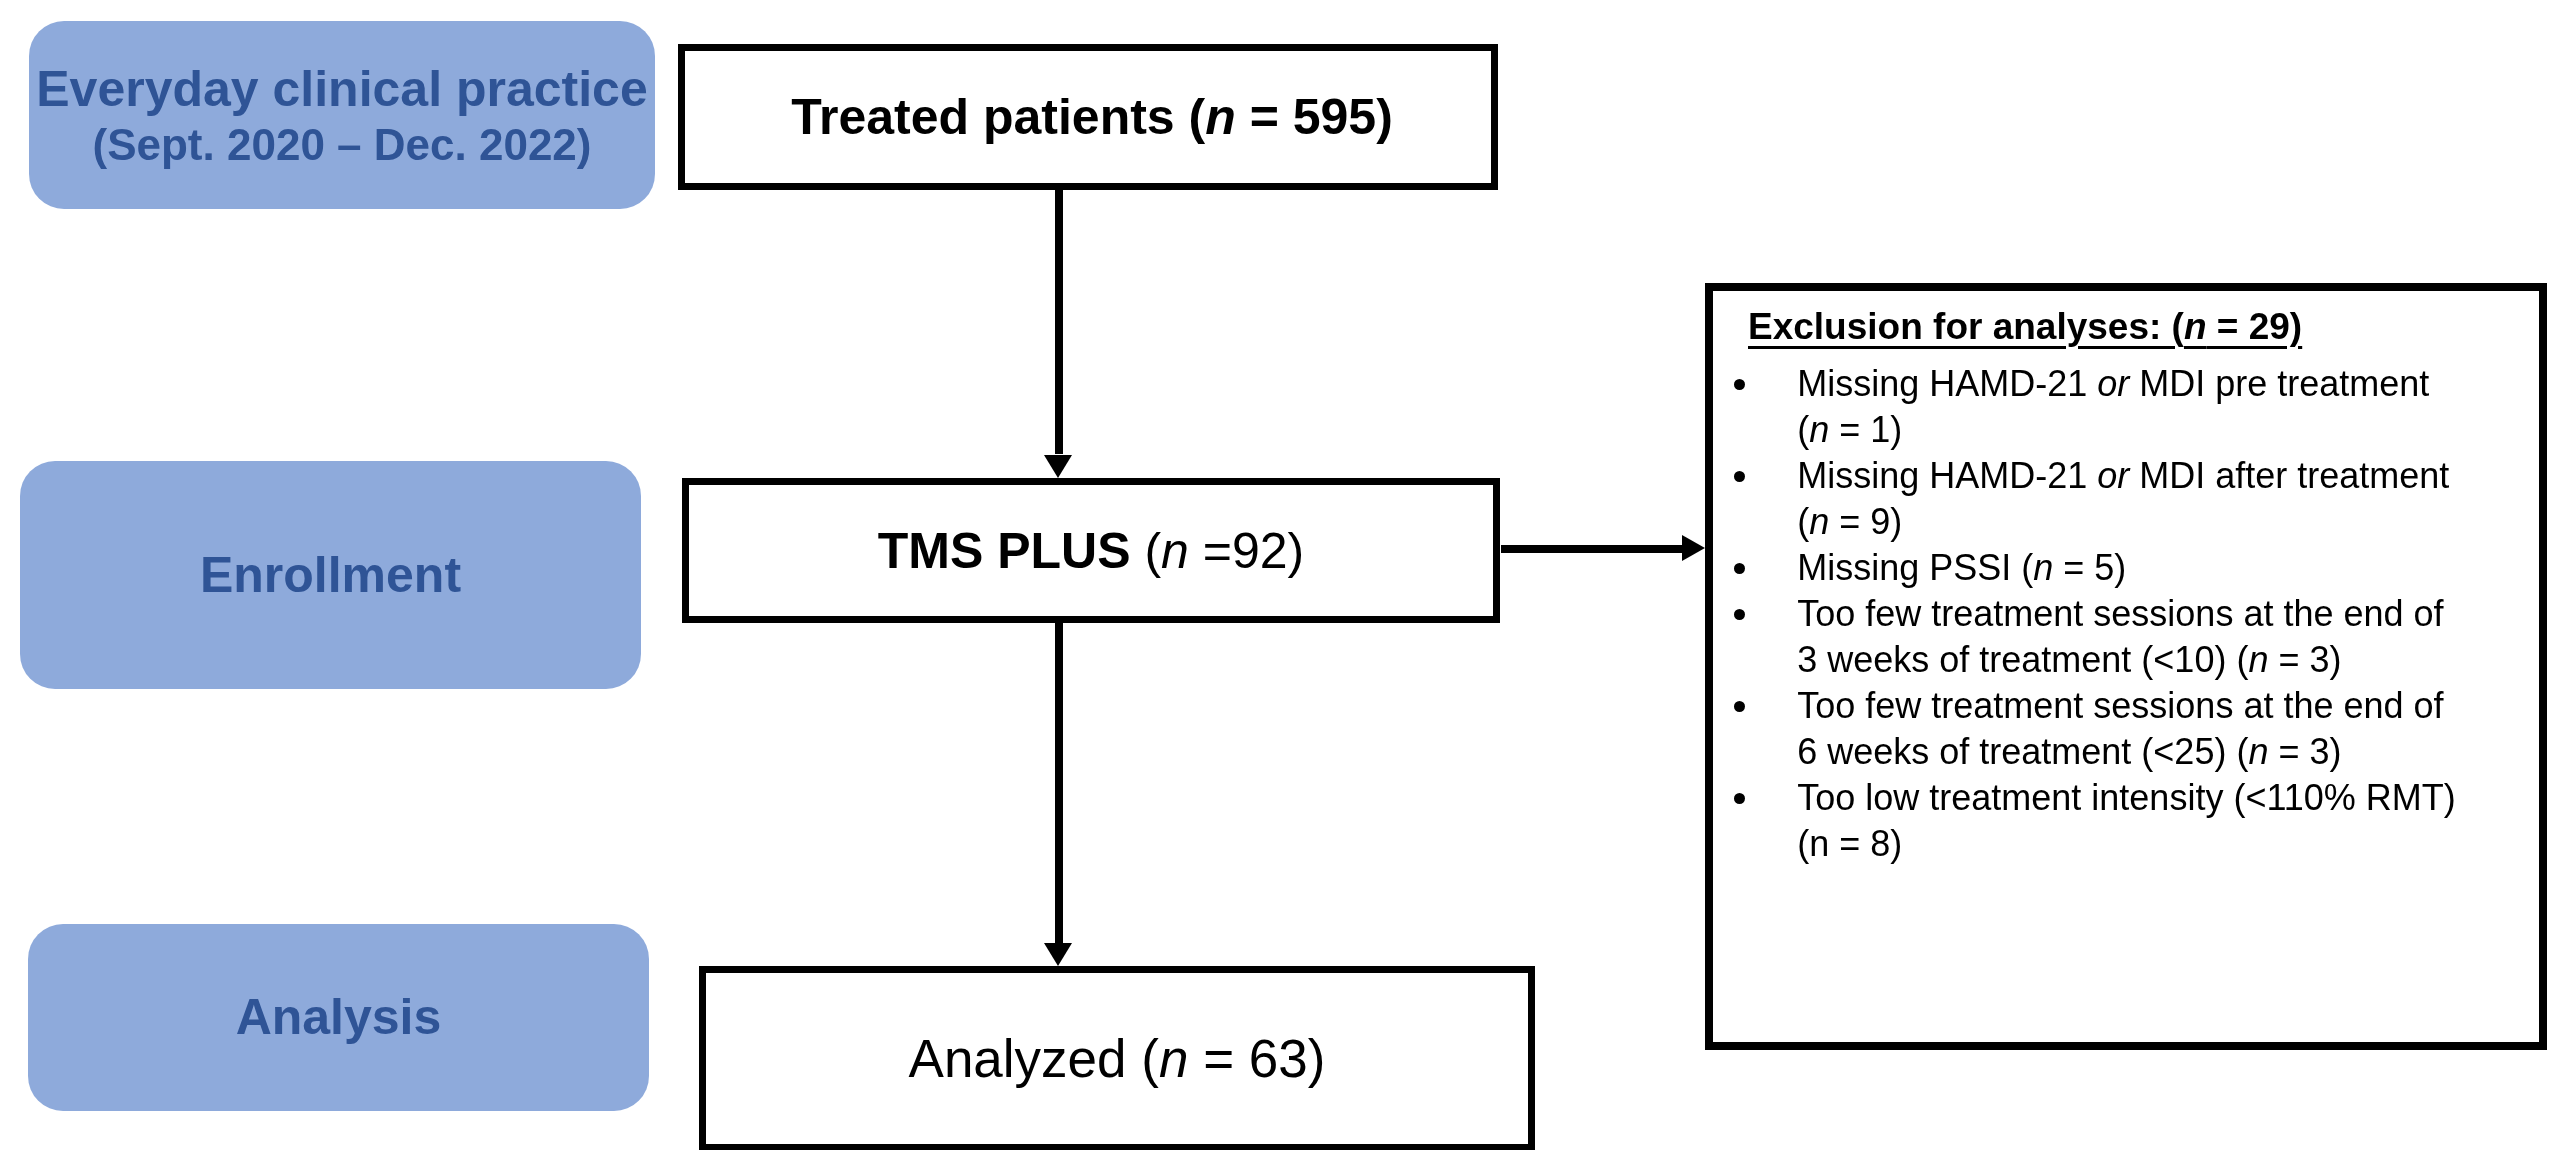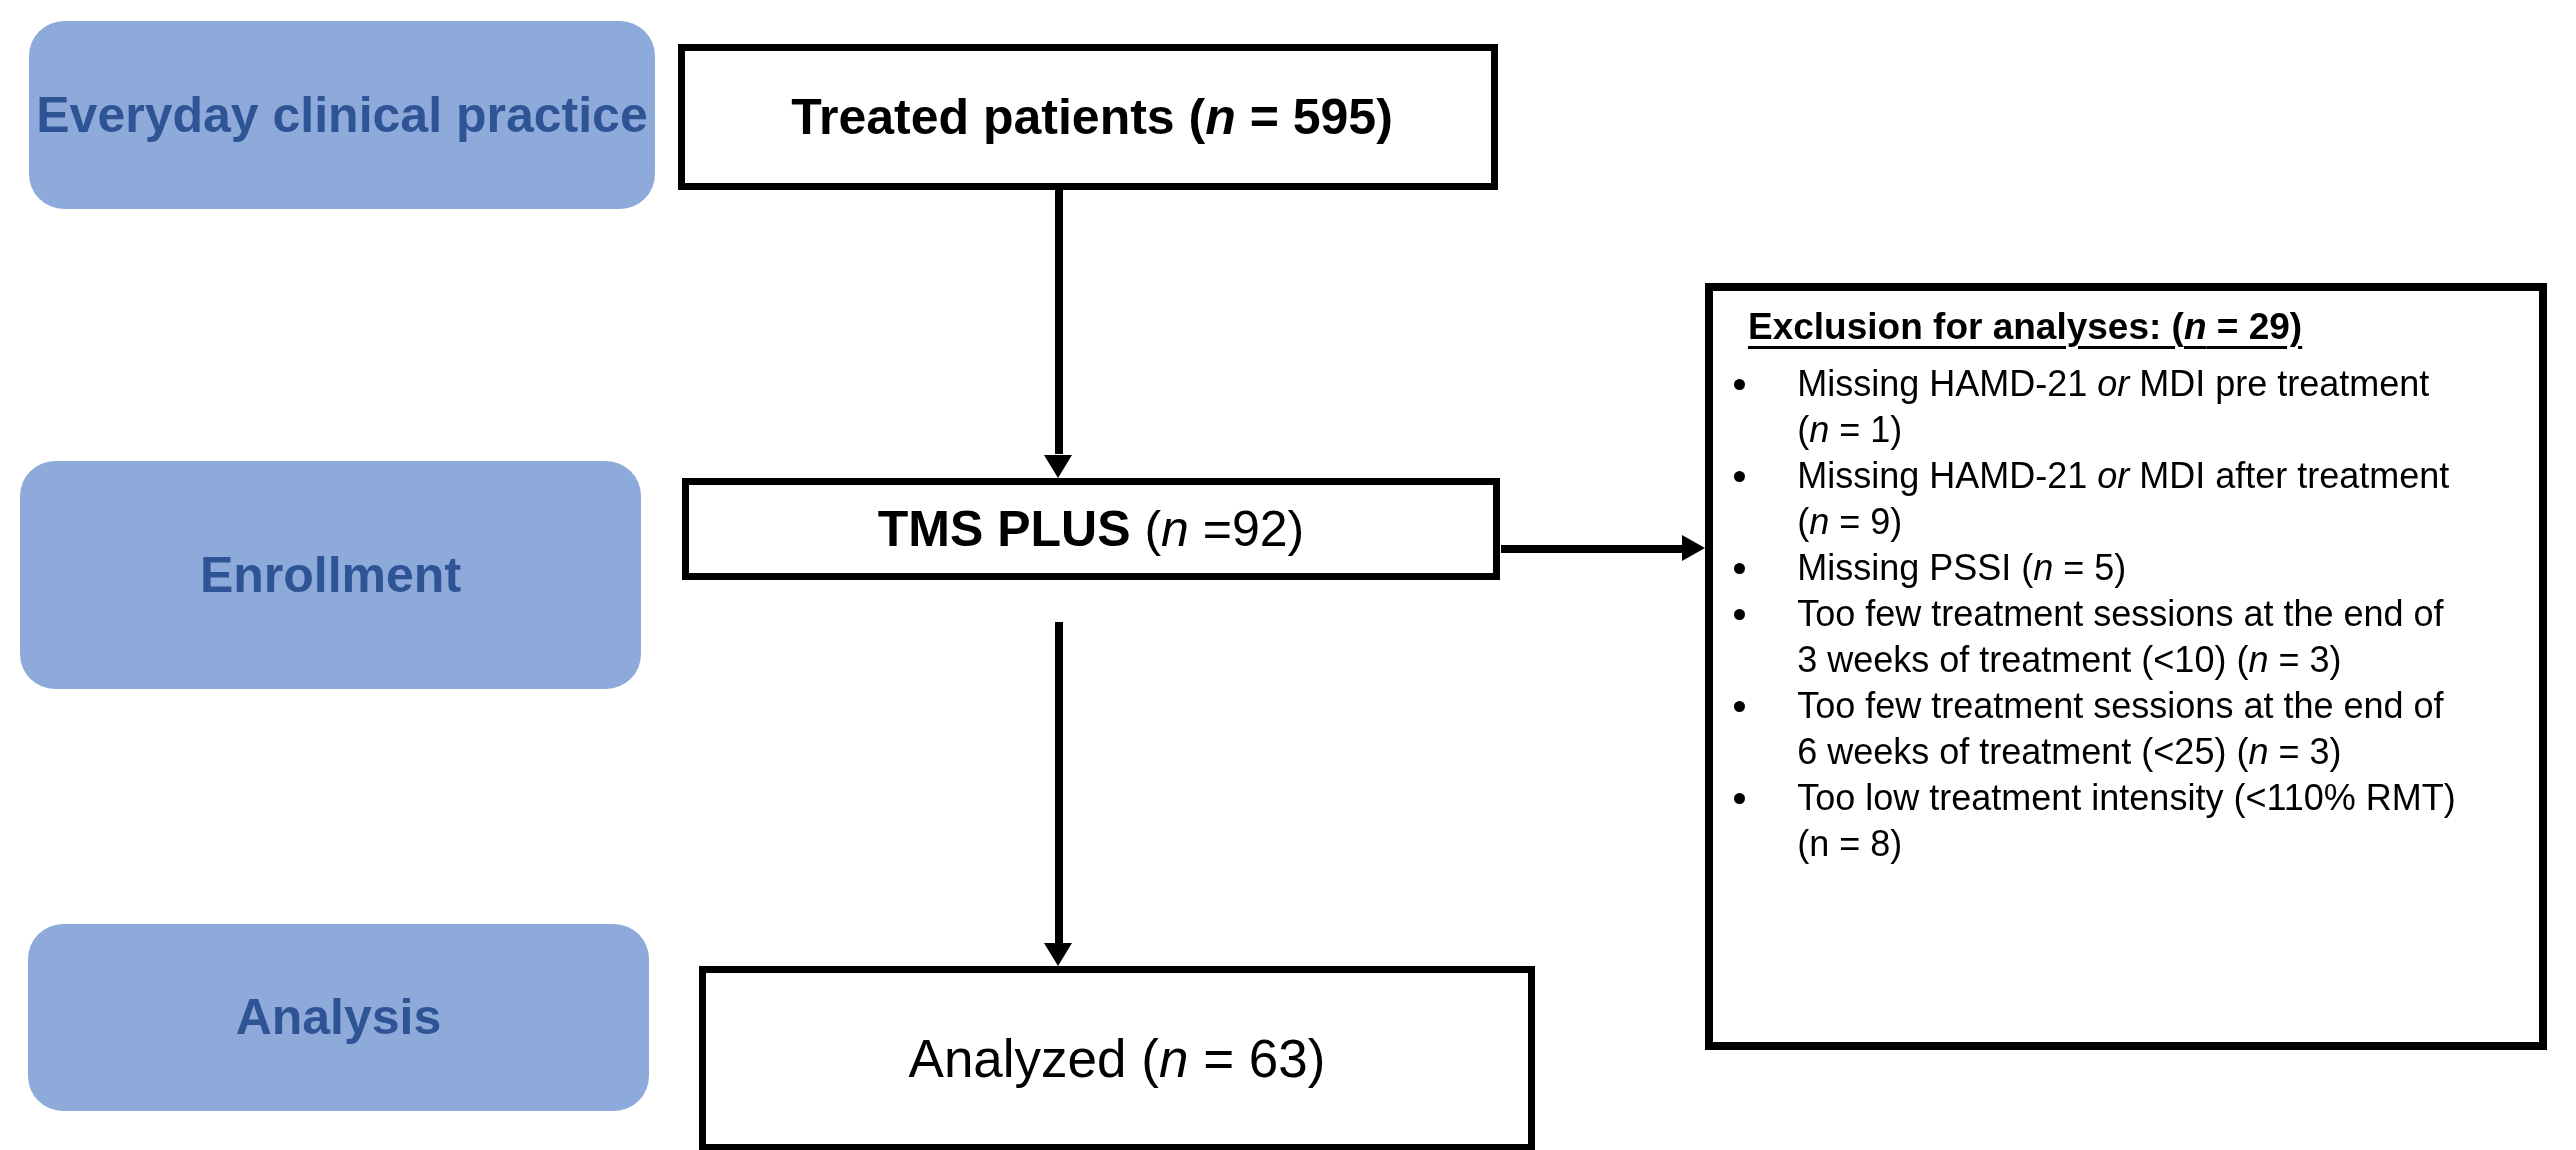--- a/index.html
+++ b/index.html
@@ -41,21 +41,21 @@
     border: 7.6px solid var(--line-color, #000);
     box-sizing: border-box;
     display: flex;
     align-items: center;
     justify-content: center;
     text-align: center;
     color: #000;
     white-space: pre-wrap;
   }
   #wb-treated  { left: 678px; top: 44px;   width: 820px; height: 146px; font-size: 50px; font-weight: bold; padding-left: 8px; }
-  #wb-tms      { left: 682px; top: 478px;  width: 818px; height: 102px; font-size: 50px; }
+  #wb-tms      { left: 682px; top: 478px;  width: 818px; height: 145px; font-size: 50px; }
   #wb-analyzed { left: 691px; top: 966px; width: 836px; height: 185px; font-size: 53px; margin-left: 8px; }
 
   .it { font-style: italic; }
   .bd { font-weight: bold; }
 
   
   .vline { position: absolute; width: 8.4px; background: var(--line-color, #000); }
   #arrow1-line { left: 1055px; top: 190px; height: 264px; }
   #arrow2-line { left: 1055px; top: 622px; height: 321px; }
   .hline { position: absolute; height: 8.4px; background: var(--line-color, #000); }
@@ -107,20 +107,21 @@
     line-height: 46px;
   }
 </style>
 </head>
 <body>
 
 <div class="canvas">
 
   <div class="blue-box" id="bb-practice">
     <div class="bb-line1">Everyday clinical practice</div>
+    <div class="bb-line2">(Sept. 2020 – Dec. 2022)</div>
   </div>
   <div class="blue-box" id="bb-enroll">
     <div class="bb-line1">Enrollment</div>
   </div>
   <div class="blue-box" id="bb-analysis">
     <div class="bb-line1">Analysis</div>
   </div>
 
   <div class="white-box" id="wb-treated">
     <span><span>Treated patients (</span><span class="it">n</span><span> = 595)</span></span>

